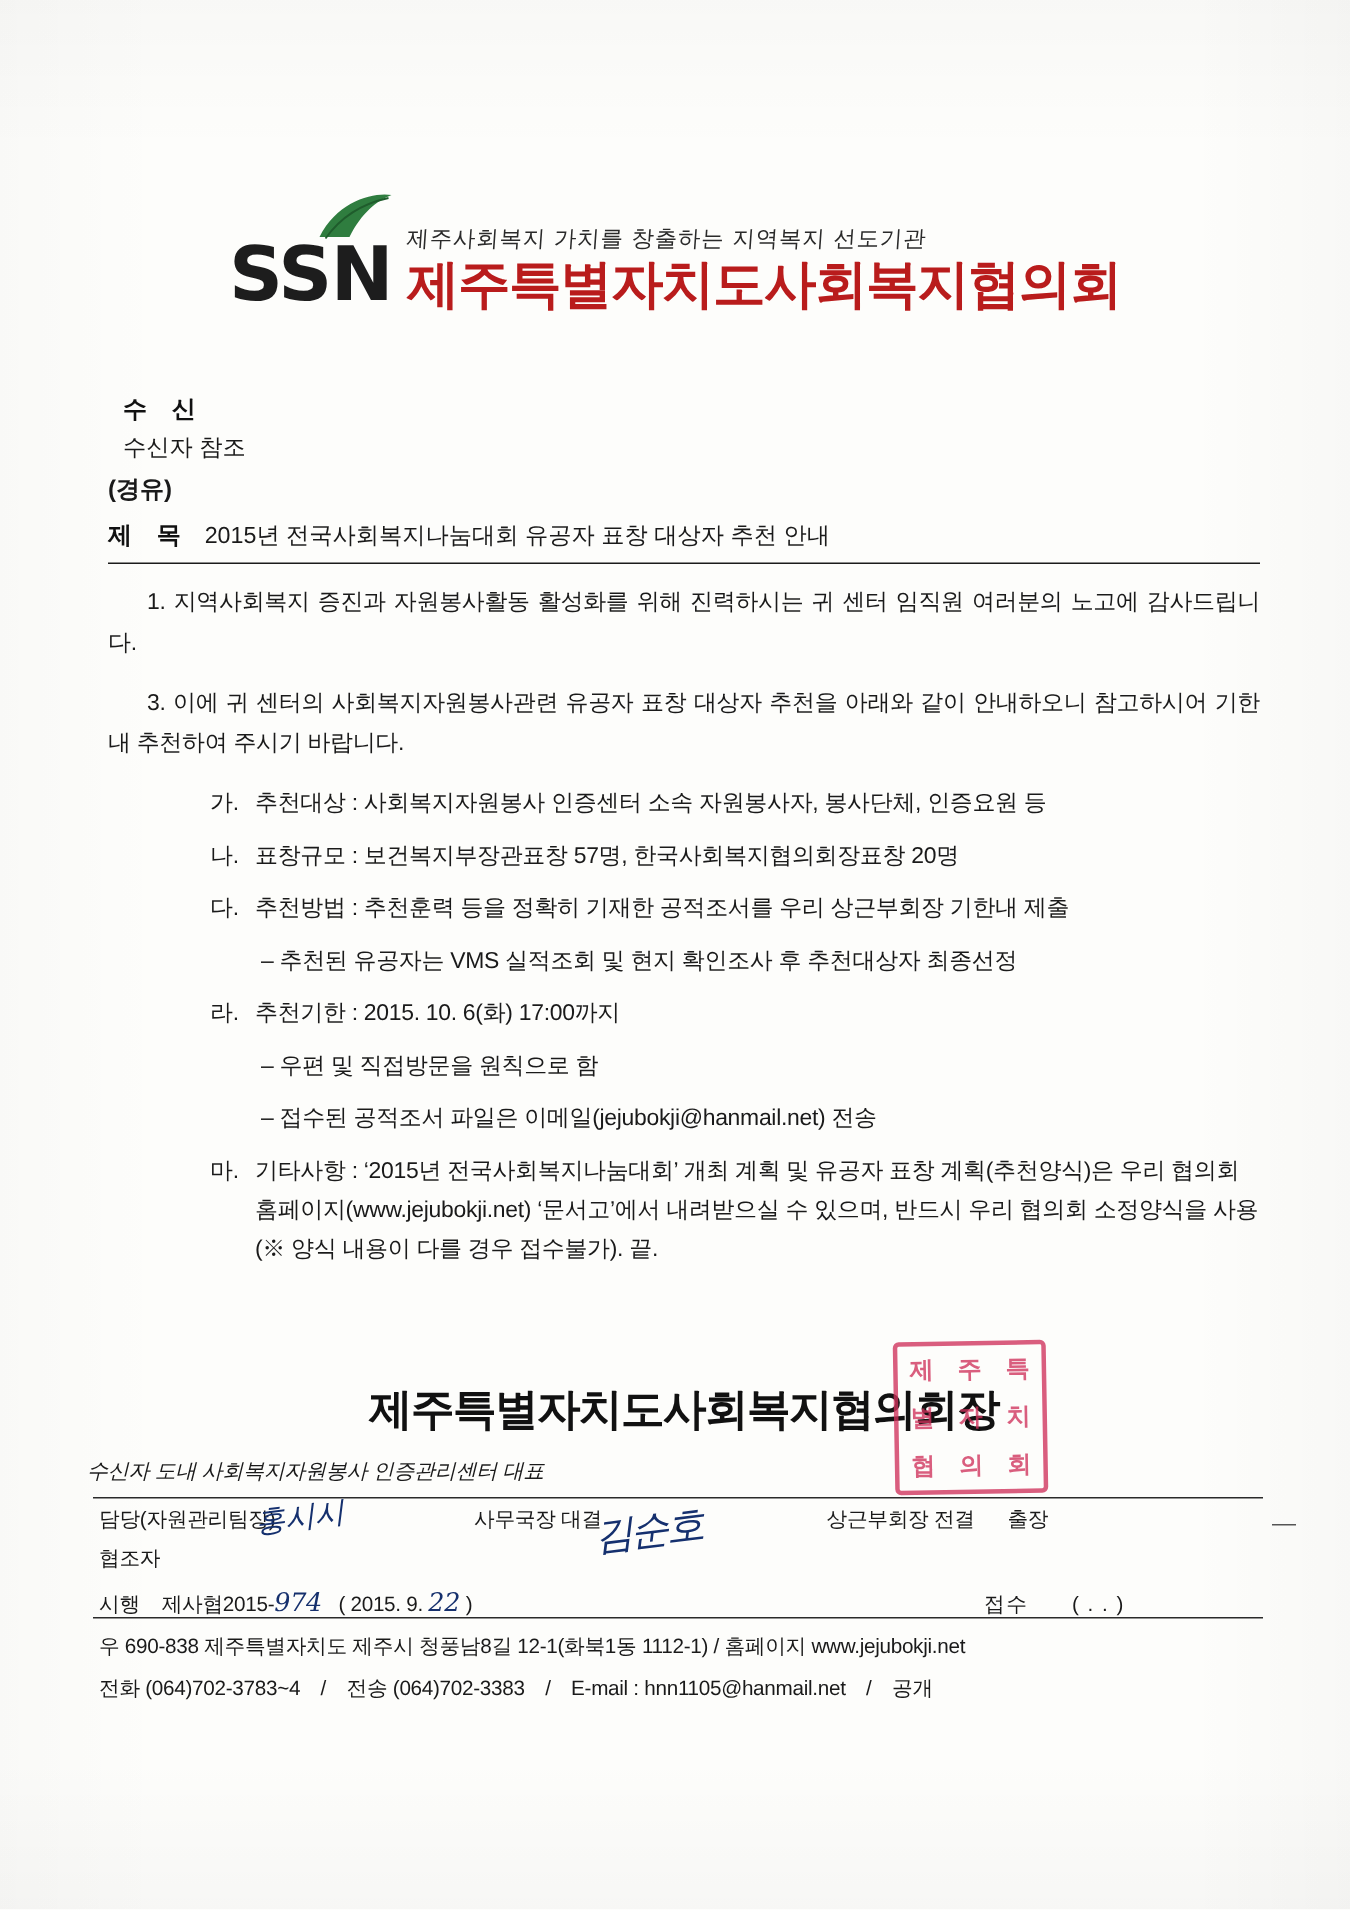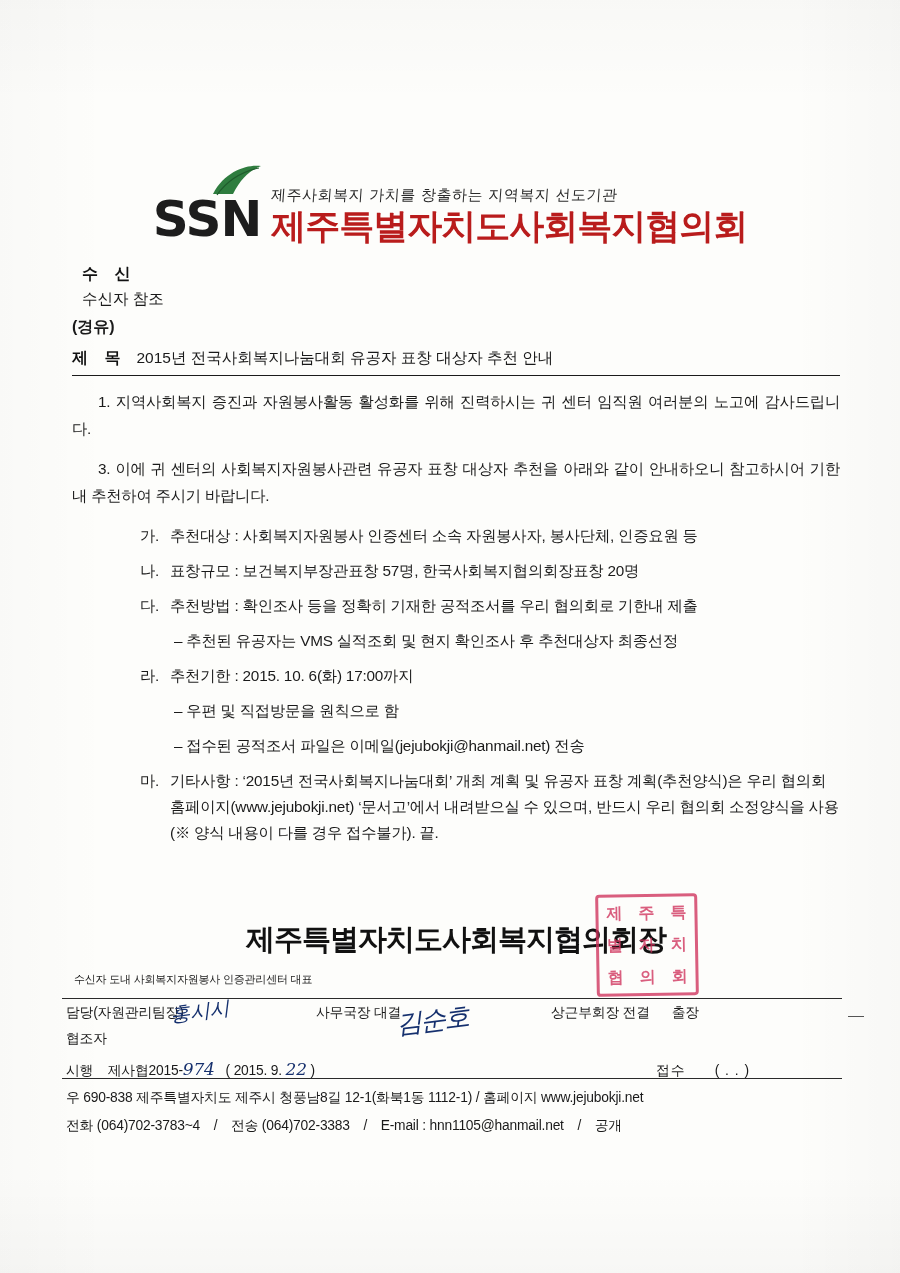--- a/index.html
+++ b/index.html
@@ -35,21 +35,20 @@
 
   
   .letterhead {
     position: absolute;
     left: 0;
     right: 0;
     top: 150px;
     display: flex;
     justify-content: center;
     align-items: flex-end;
-    margin-top: 36px;
   }
   .lh-inner {
     display: flex;
     align-items: flex-end;
     gap: 10px;
   }
   .ssn-block {
     position: relative;
     display: flex;
     flex-direction: column;
@@ -202,24 +201,25 @@
     font-size: 16px;
     font-weight: 700;
     opacity: 0.78;
     transform: rotate(-1deg);
     font-family: "DejaVu Sans", sans-serif;
   }
 
   
   .recipient-line {
     position: absolute;
-    left: 74px;
+    left: 58px;
     top: 972px;
-    font-size: 11px;
-    letter-spacing: -0.2px;
+    font-size: 14px;
+    letter-spacing: -0.2px;
+    font-style: italic;
   }
   .rule {
     position: absolute;
     left: 62px;
     right: 58px;
     height: 0;
     border-top: 1.4px solid #2a2a2a;
   }
   .rule.r1 { top: 998px; }
 
@@ -336,21 +336,21 @@
         <div class="item-text">추천대상 : 사회복지자원봉사 인증센터 소속 자원봉사자, 봉사단체, 인증요원 등</div>
       </div>
 
       <div class="item">
         <div class="item-marker">나.</div>
         <div class="item-text">표창규모 : 보건복지부장관표창 57명, 한국사회복지협의회장표창 20명</div>
       </div>
 
       <div class="item">
         <div class="item-marker">다.</div>
-        <div class="item-text">추천방법 : 확인조사 등을 정확히 기재한 공적조서를 우리 협의회로 기한내 제출</div>
+        <div class="item-text">추천방법 : 추천훈력 등을 정확히 기재한 공적조서를 우리 상근부회장 기한내 제출</div>
       </div>
       <div class="subitem">– 추천된 유공자는 VMS 실적조회 및 현지 확인조사 후 추천대상자 최종선정</div>
 
       <div class="item">
         <div class="item-marker">라.</div>
         <div class="item-text">추천기한 : 2015. 10. 6(화) 17:00까지</div>
       </div>
       <div class="subitem">– 우편 및 직접방문을 원칙으로 함</div>
       <div class="subitem">– 접수된 공적조서 파일은 이메일(jejubokji@hanmail.net) 전송</div>
 

